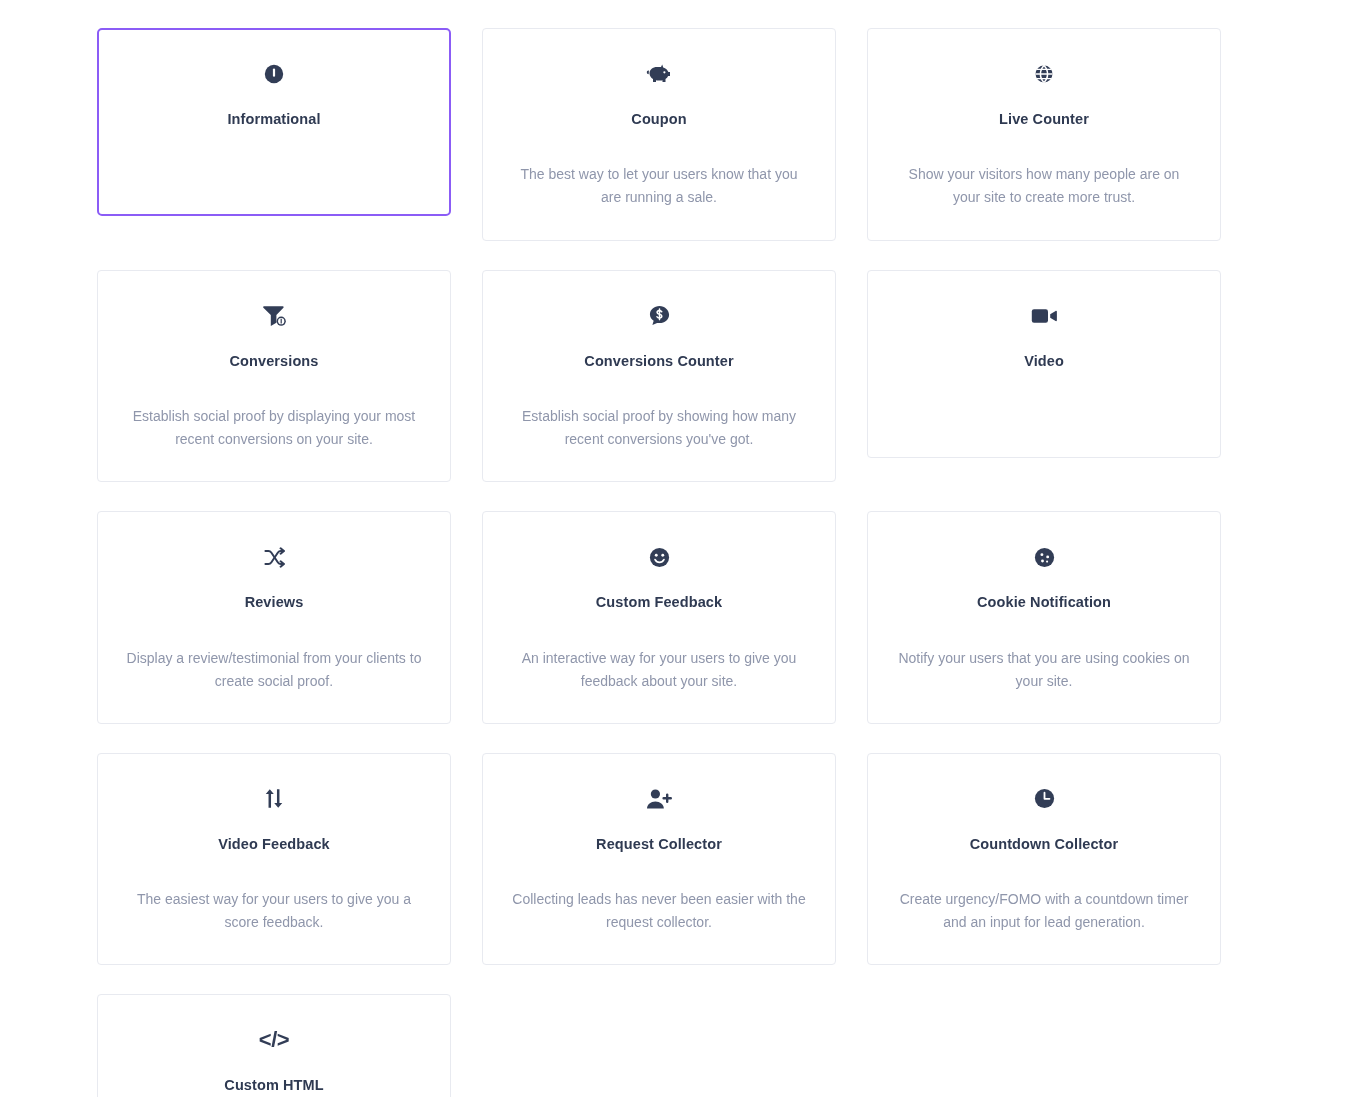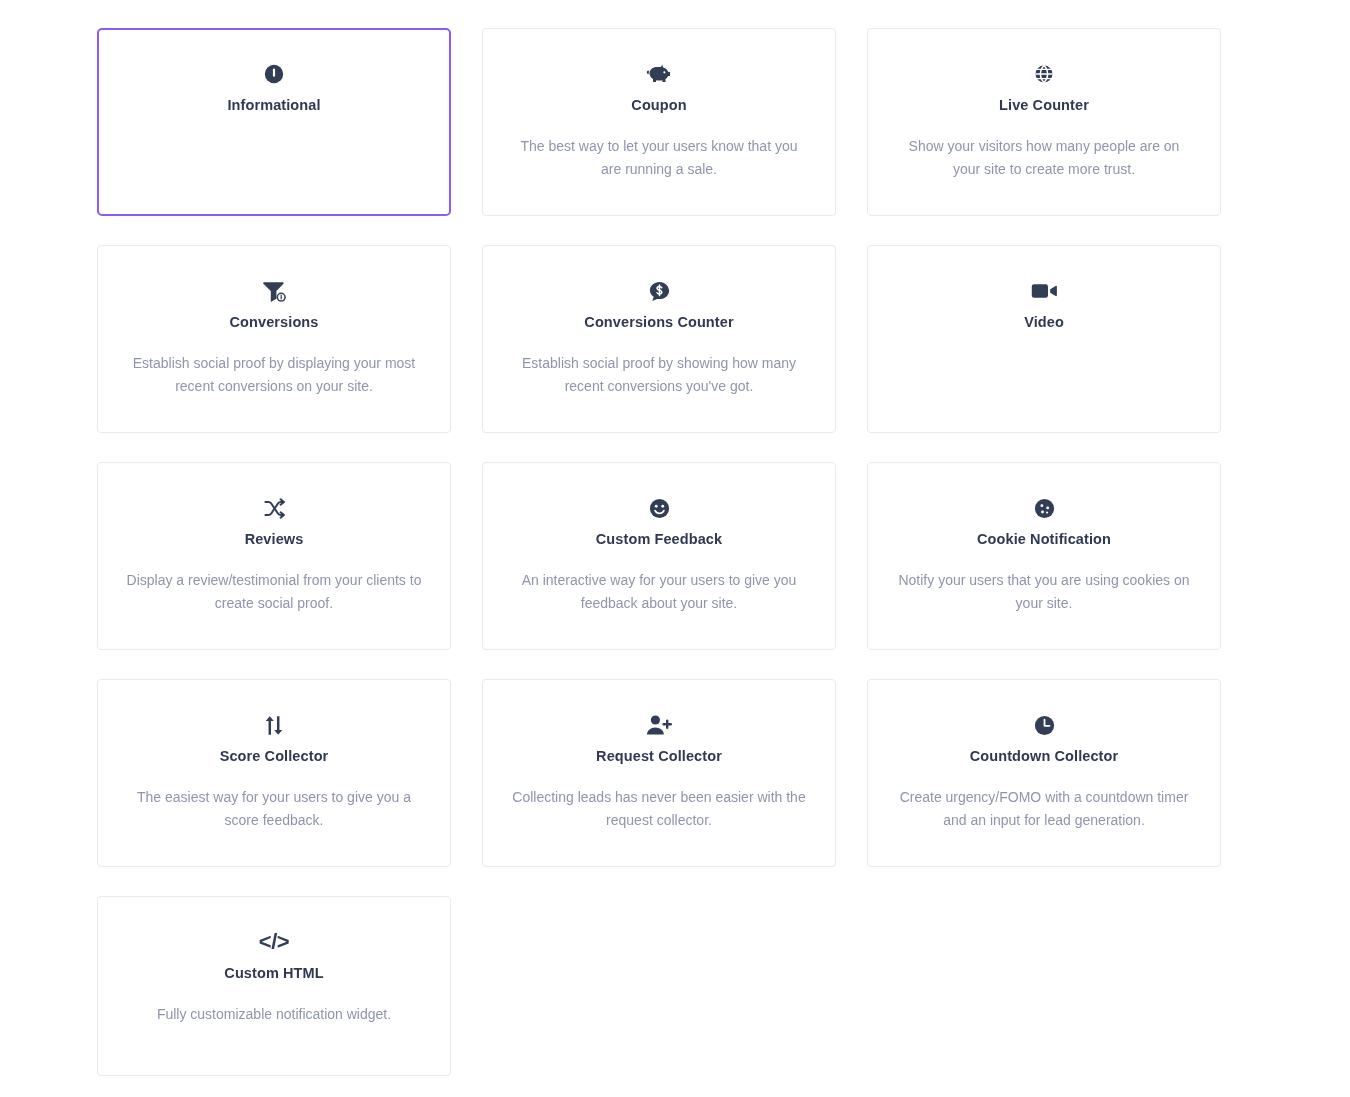--- a/index.html
+++ b/index.html
@@ -28,20 +28,21 @@
     background: #ffffff;
     border: 1px solid #e8eaf0;
     border-radius: 4px;
     padding: 26px 28px 30px 28px;
     text-align: center;
     min-height: 188px;
     display: flex;
     flex-direction: column;
     align-items: center;
     cursor: pointer;
+    gap: 14px;
   }
 
   .widget-card.is-selected {
     border: 2px solid #8b5cf6;
     border-radius: 5px;
     padding: 25px 27px 29px 27px;
   }
 
   .widget-card.is-compact {
     min-height: 180px;
@@ -186,21 +187,21 @@
       <div class="widget-title">Cookie Notification</div>
       <div class="widget-desc">Notify your users that you are using cookies on your site.</div>
     </div>
     <div class="widget-card">
       <div class="widget-icon">
         <svg width="22" height="23" viewBox="0 0 22 24" fill="currentColor">
           <path d="M6.6 2.4 10.8 7.4H7.9v14.2H5.3V7.4H2.4L6.6 2.4z"></path>
           <path d="M15.4 21.6 11.2 16.6h2.9V2.4h2.6v14.2h2.9l-4.2 5z"></path>
         </svg>
       </div>
-      <div class="widget-title">Score Collector</div>
+      <div class="widget-title">Video Feedback</div>
       <div class="widget-desc">The easiest way for your users to give you a score feedback.</div>
     </div>
     <div class="widget-card">
       <div class="widget-icon">
         <svg width="26" height="22" viewBox="0 0 26 22" fill="currentColor">
           <circle cx="9.4" cy="6" r="4.6"></circle>
           <path d="M1 20.5c0-4.1 3.8-7.1 8.4-7.1s8.4 3 8.4 7.1H1z"></path>
           <path d="M21.2 6.6v7.2M17.6 10.2h7.2" stroke="currentColor" stroke-width="2.4" stroke-linecap="round"></path>
         </svg>
       </div>

